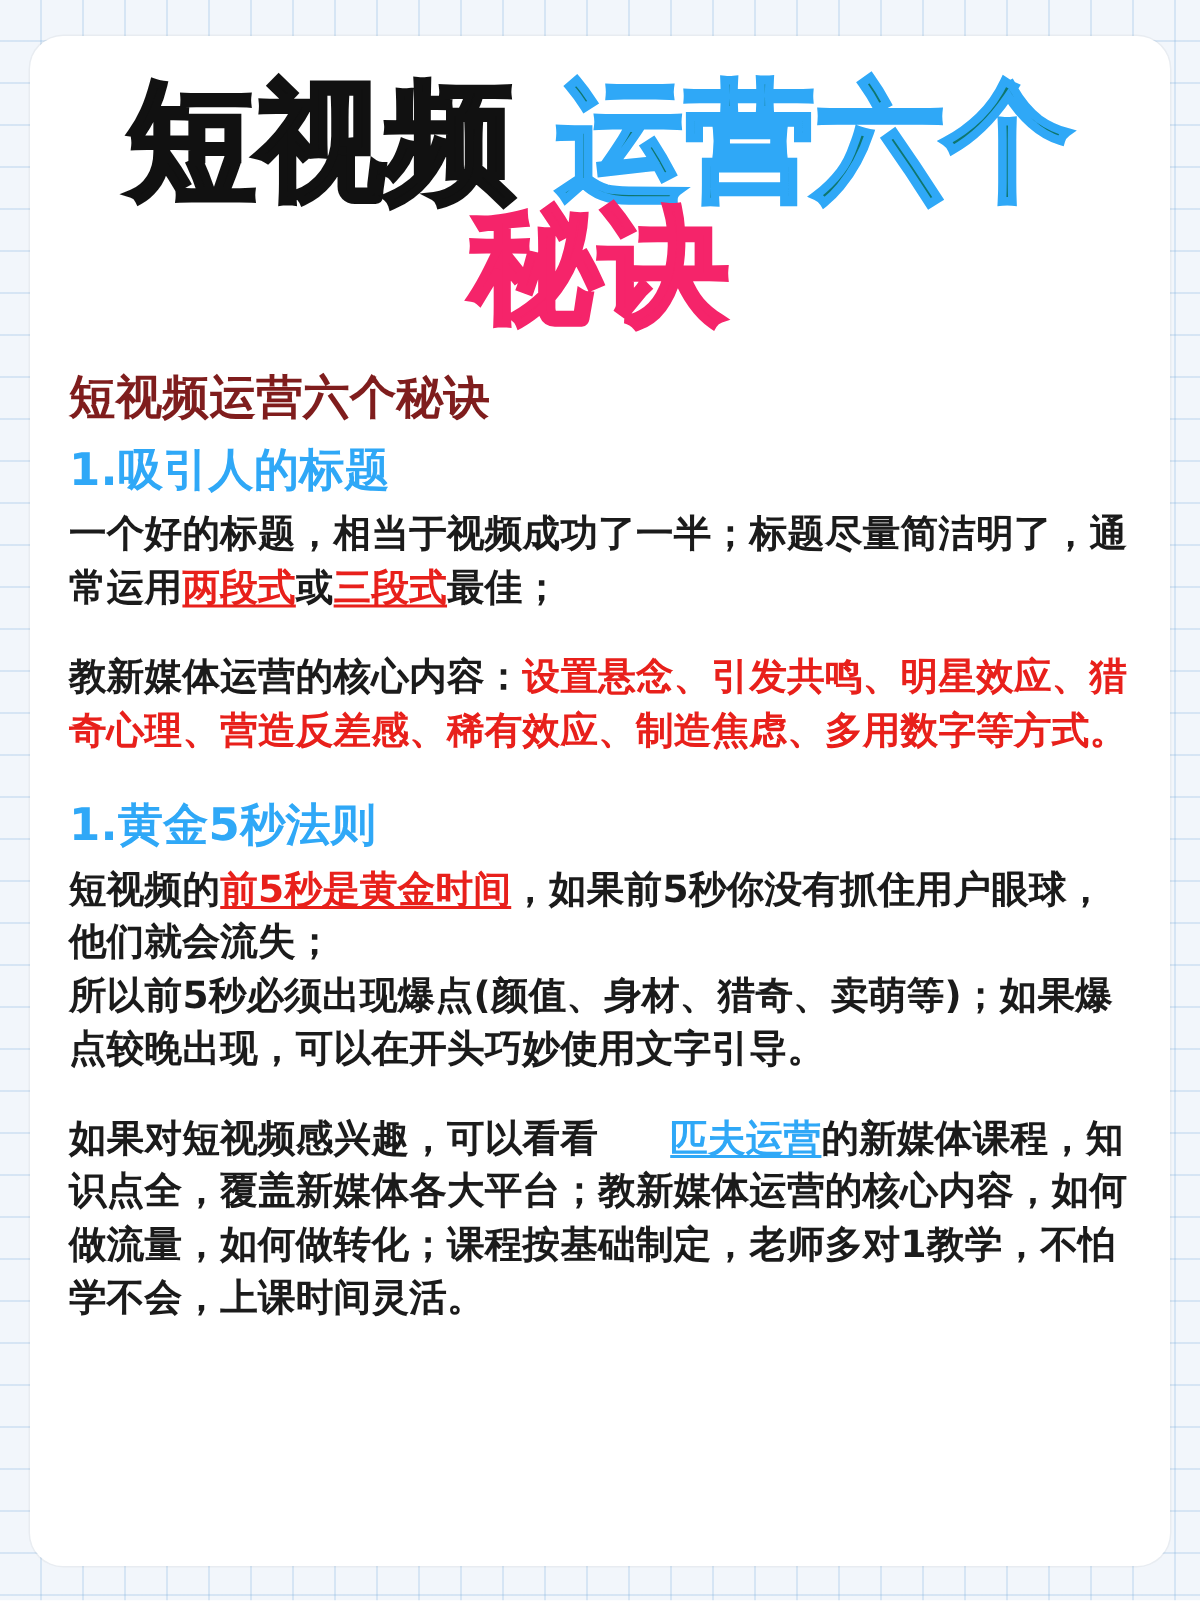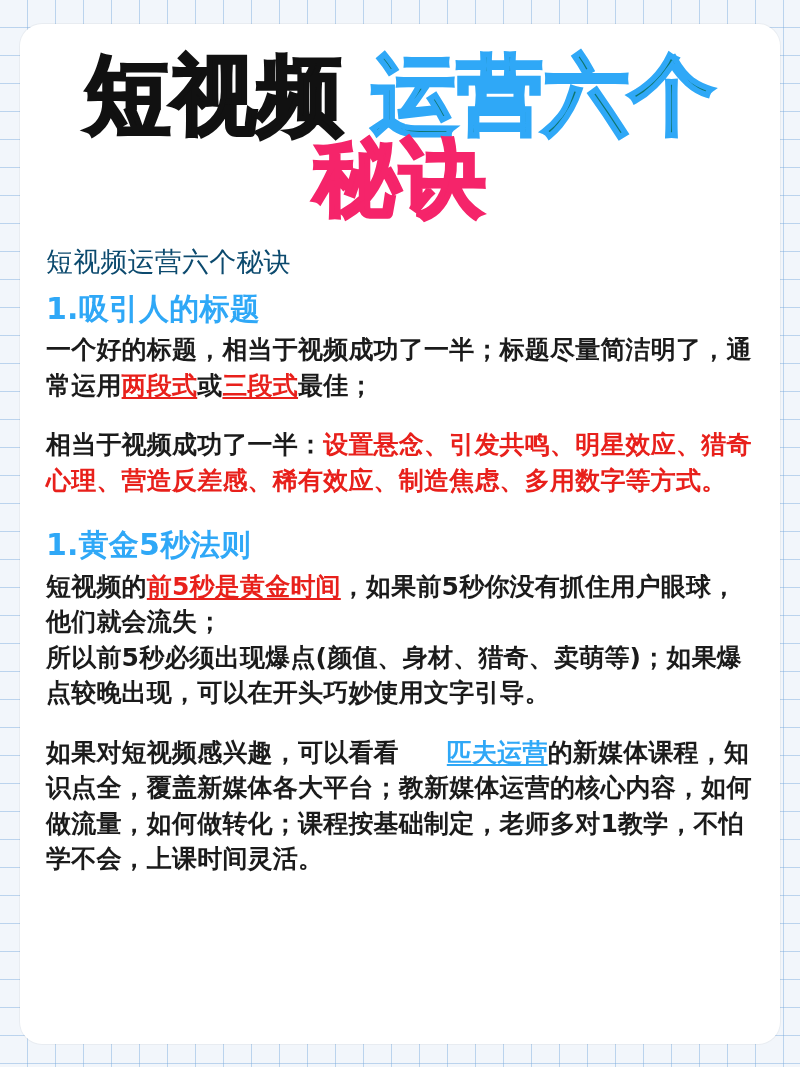--- a/index.html
+++ b/index.html
@@ -82,23 +82,23 @@
   
   .body {
     margin-top: 16px;
     font-size: 25px;
     line-height: 1.42;
     color: #1b1b1b;
     font-weight: bold;
     letter-spacing: 0.2px;
   }
   .lead {
-    color: #0c4a6e;
-    font-size: 27px;
-    font-weight: normal;
+    color: #7f1d1d;
+    font-size: 31px;
+    font-weight: bold;
     margin-bottom: 6px;
   }
   .section-head {
     color: #2fa8f7;
     font-size: 30px;
     font-weight: bold;
     margin: 2px 0 2px 0;
   }
   p {
     margin: 0 0 0 0;
@@ -145,21 +145,21 @@
 
       <p class="section-head">1.吸引人的标题</p>
 
       <p class="para">
         <span>一个好的标题，相当于视频成功了一半；标题尽量简洁明了，通常运用</span><span class="red u">两段式</span><span>或</span><span class="red u">三段式</span><span>最佳；</span>
       </p>
 
       <div class="gap"></div>
 
       <p class="para">
-        <span>相当于视频成功了一半：</span><span class="red">设置悬念、引发共鸣、明星效应、猎奇心理、营造反差感、稀有效应、制造焦虑、多用数字等方式。</span>
+        <span>教新媒体运营的核心内容：</span><span class="red">设置悬念、引发共鸣、明星效应、猎奇心理、营造反差感、稀有效应、制造焦虑、多用数字等方式。</span>
       </p>
 
       <div class="gap"></div>
 
       <p class="section-head">1.黄金5秒法则</p>
 
       <p class="para">
         <span>短视频的</span><span class="red u">前5秒是黄金时间</span><span>，如果前5秒你没有抓住用户眼球，他们就会流失；</span>
       </p>
 

